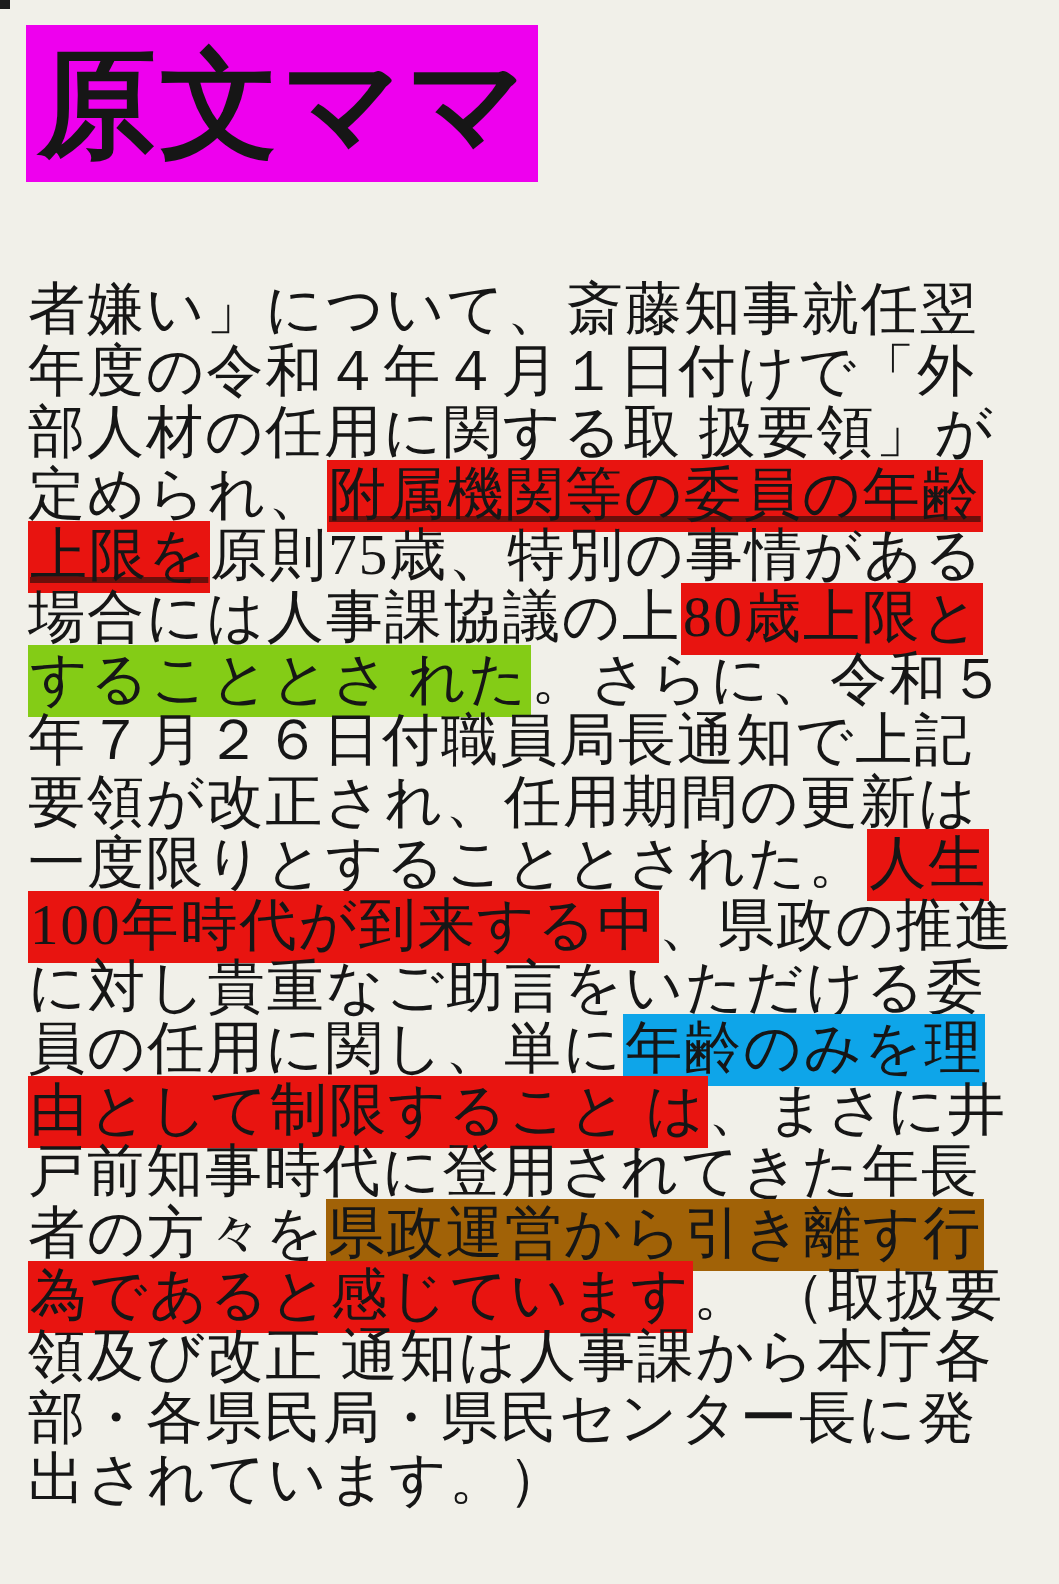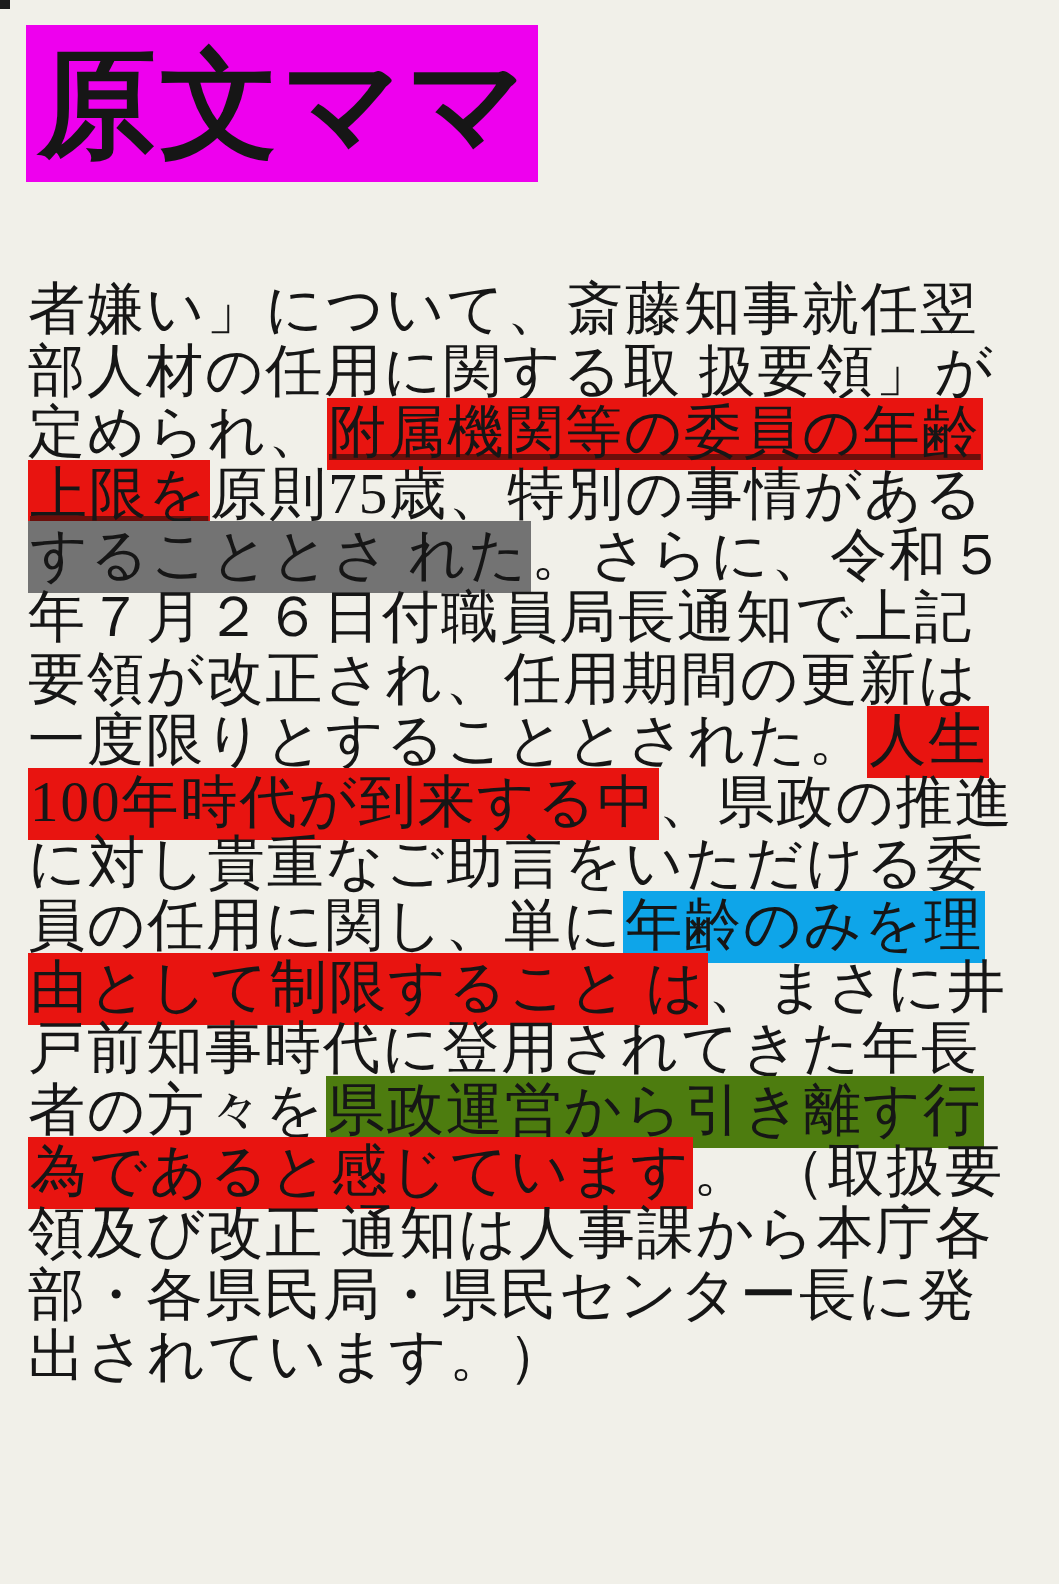--- a/index.html
+++ b/index.html
@@ -66,31 +66,33 @@
 </head>
 <body>
 
 <div id="page" style="background: rgb(241, 240, 233); color: rgb(22, 22, 22);">
   <div id="corner-artifact"></div>
   <div id="title-box" style="background: rgb(238, 0, 238);">
     <span id="title-text">原文ママ</span>
   </div>
   <div id="body-text">
       <div class="text-line"><span>者嫌い」について、斎藤知事就任翌</span></div>
+      <div class="text-line"><span>年度の令和４年４月１日付けで「外</span></div>
       <div class="text-line"><span>部人材の任用に関する取 扱要領」が</span></div>
       <div class="text-line"><span>定められ、</span><span class="seg-hl seg-u" style="background: rgb(232, 20, 16); text-decoration-color: rgb(107, 15, 11);">附属機関等の委員の年齢</span></div>
       <div class="text-line"><span class="seg-hl seg-u" style="background: rgb(232, 20, 16); text-decoration-color: rgb(107, 15, 11);">上限を</span><span>原則75歳、特別の事情がある</span></div>
-      <div class="text-line"><span class="seg-hl" style="background: #737373;">することとさ れた</span><span>。さらに、令和５</span></div>
+      <div class="text-line"><span>場合には人事課協議の上</span><span class="seg-hl" style="background: rgb(232, 20, 16);">80歳上限と</span></div>
+      <div class="text-line"><span class="seg-hl" style="background: #84cc16;">することとさ れた</span><span>。さらに、令和５</span></div>
       <div class="text-line"><span>年７月２６日付職員局長通知で上記</span></div>
       <div class="text-line"><span>要領が改正され、任用期間の更新は</span></div>
       <div class="text-line"><span>一度限りとすることとされた。</span><span class="seg-hl" style="background: rgb(232, 20, 16);">人生</span></div>
       <div class="text-line"><span class="seg-hl" style="background: rgb(232, 20, 16);">100年時代が到来する中</span><span>、県政の推進</span></div>
       <div class="text-line"><span>に対し貴重なご助言をいただける委</span></div>
       <div class="text-line"><span>員の任用に関し、単に</span><span class="seg-hl" style="background: #0ea5e9;">年齢のみを理</span></div>
       <div class="text-line"><span class="seg-hl" style="background: rgb(232, 20, 16);">由として制限すること は</span><span>、まさに井</span></div>
       <div class="text-line"><span>戸前知事時代に登用されてきた年長</span></div>
-      <div class="text-line"><span>者の方々を</span><span class="seg-hl" style="background: #4d7c0f; margin-top: 48px;">県政運営から引き離す行</span></div>
+      <div class="text-line"><span>者の方々を</span><span class="seg-hl" style="background: #a16207; margin-top: 48px;">県政運営から引き離す行</span></div>
       <div class="text-line"><span class="seg-hl" style="background: rgb(232, 20, 16);">為であると感じています</span><span>。 （取扱要</span></div>
       <div class="text-line"><span>領及び改正 通知は人事課から本庁各</span></div>
       <div class="text-line"><span>部・各県民局・県民センター長に発</span></div>
       <div class="text-line"><span>出されています。）</span></div>
     </div>
 </div>
 
 </body></html>

